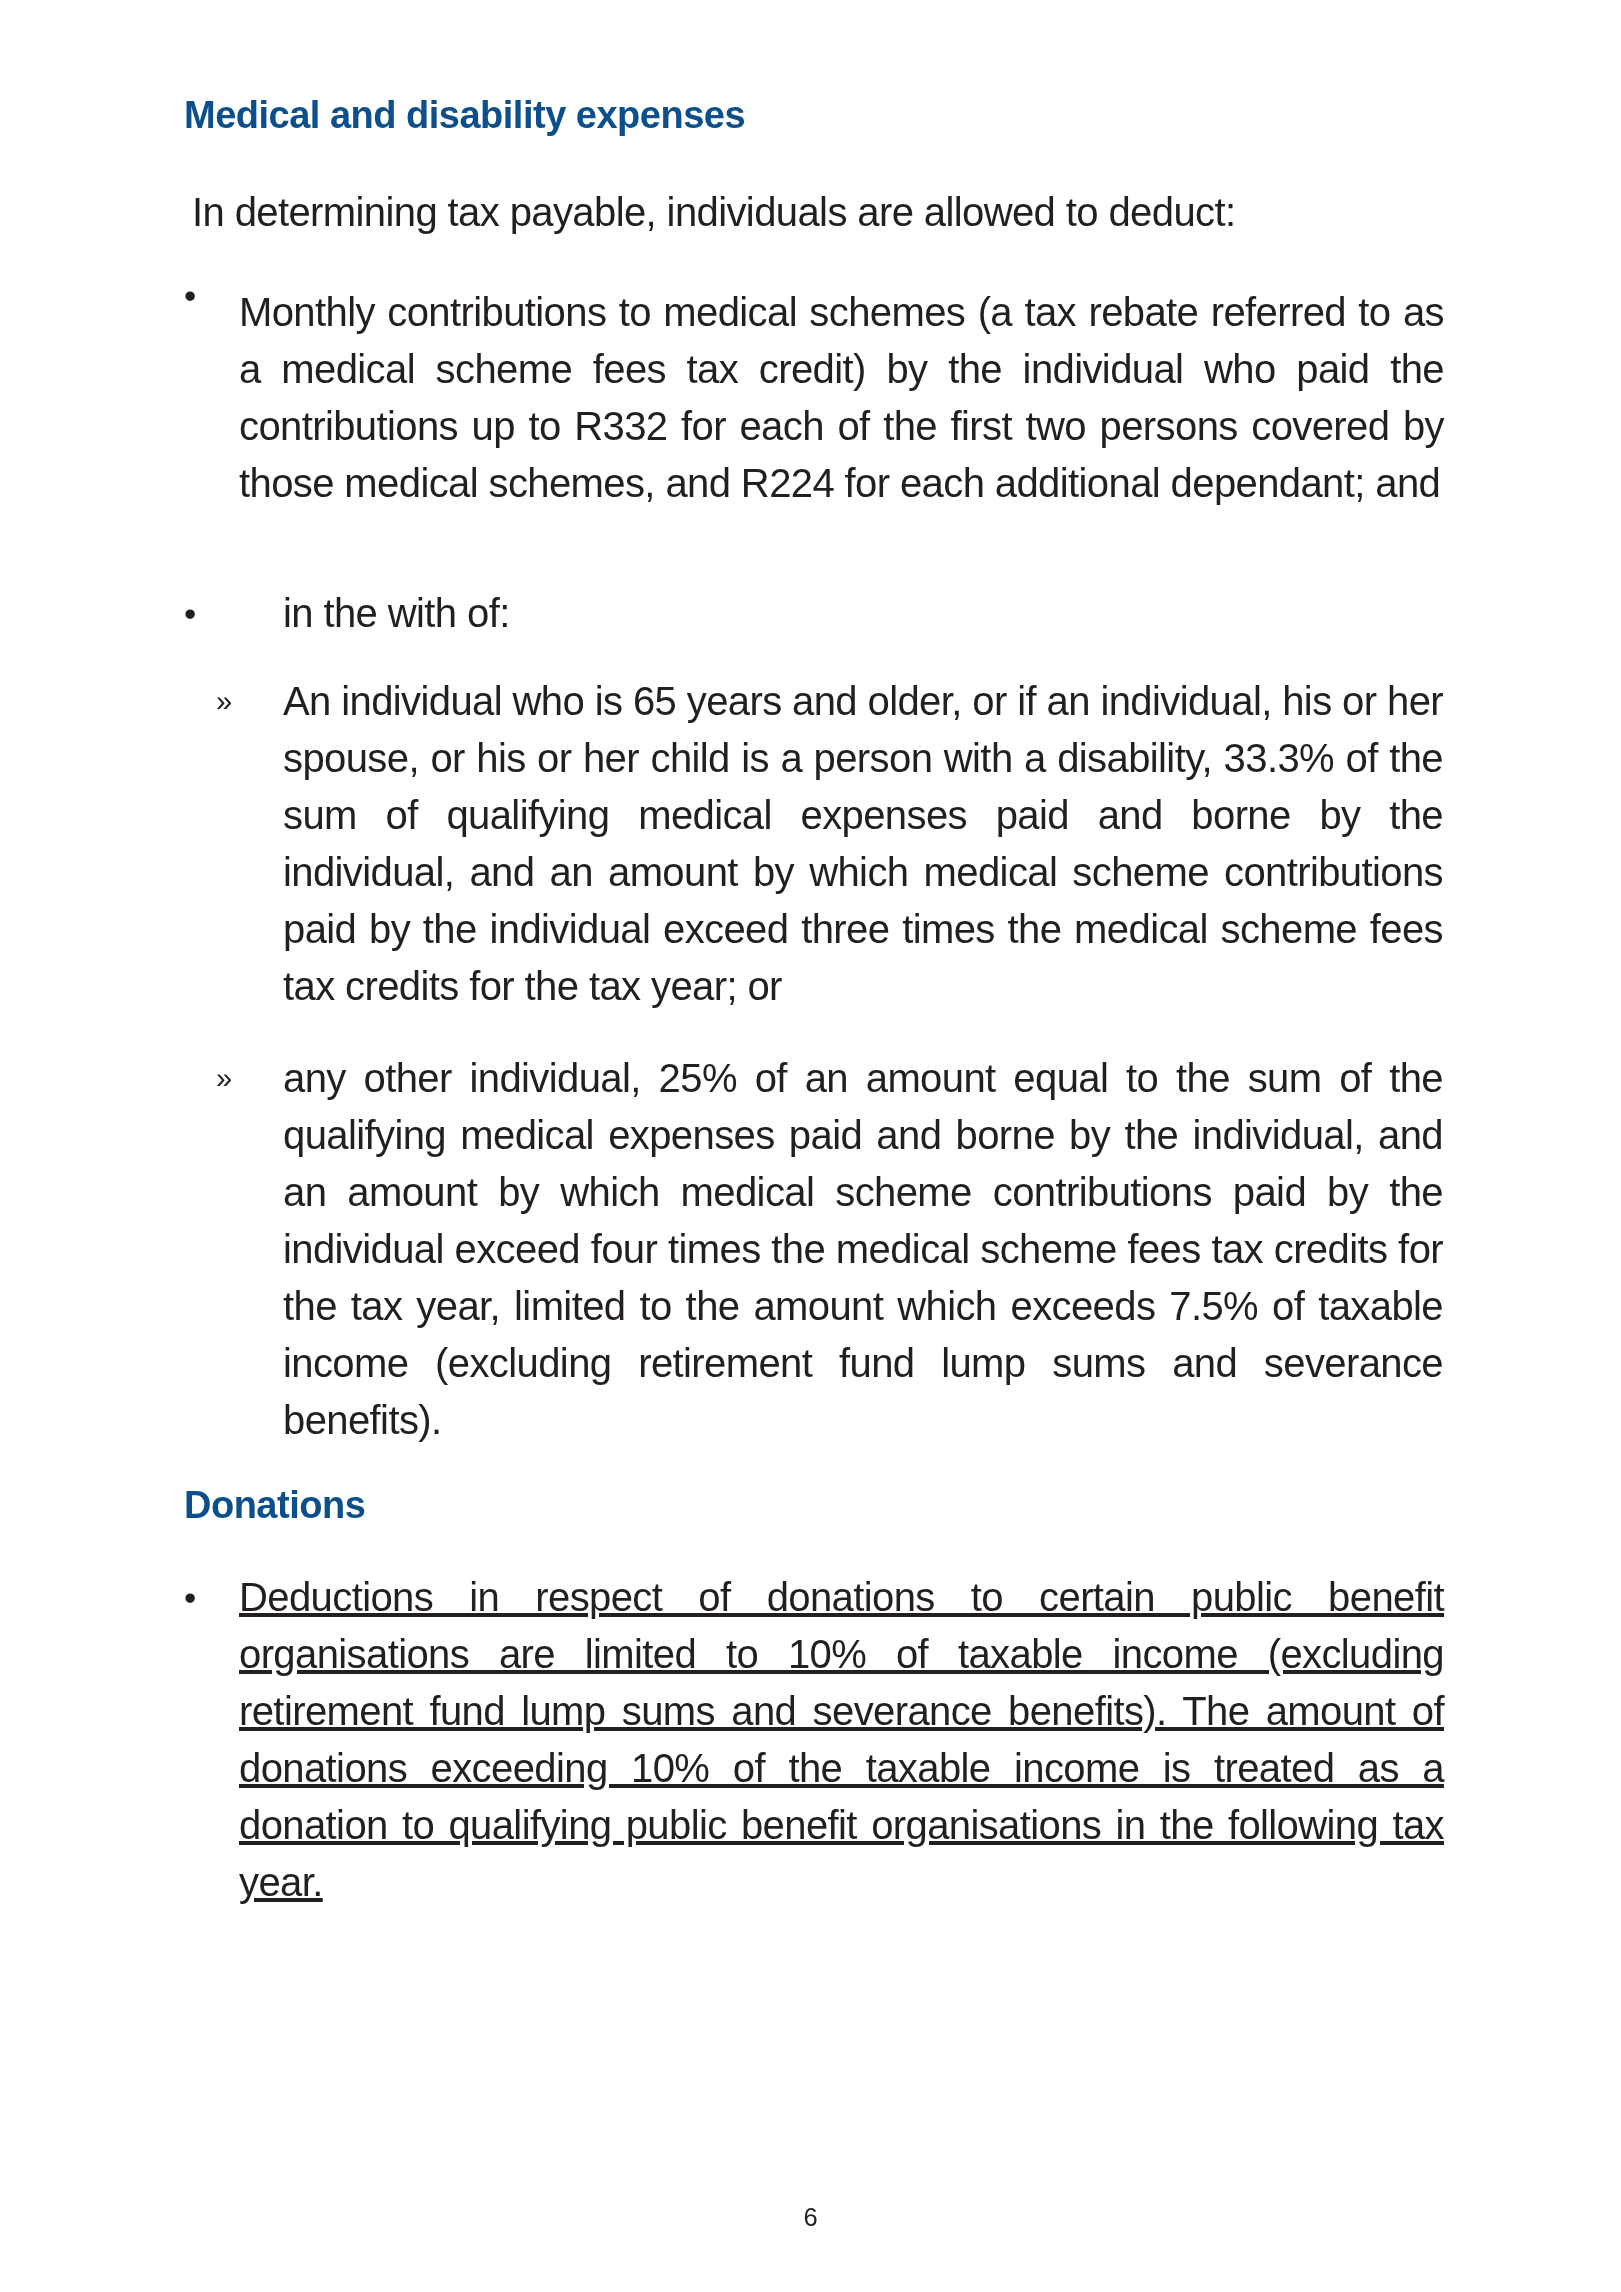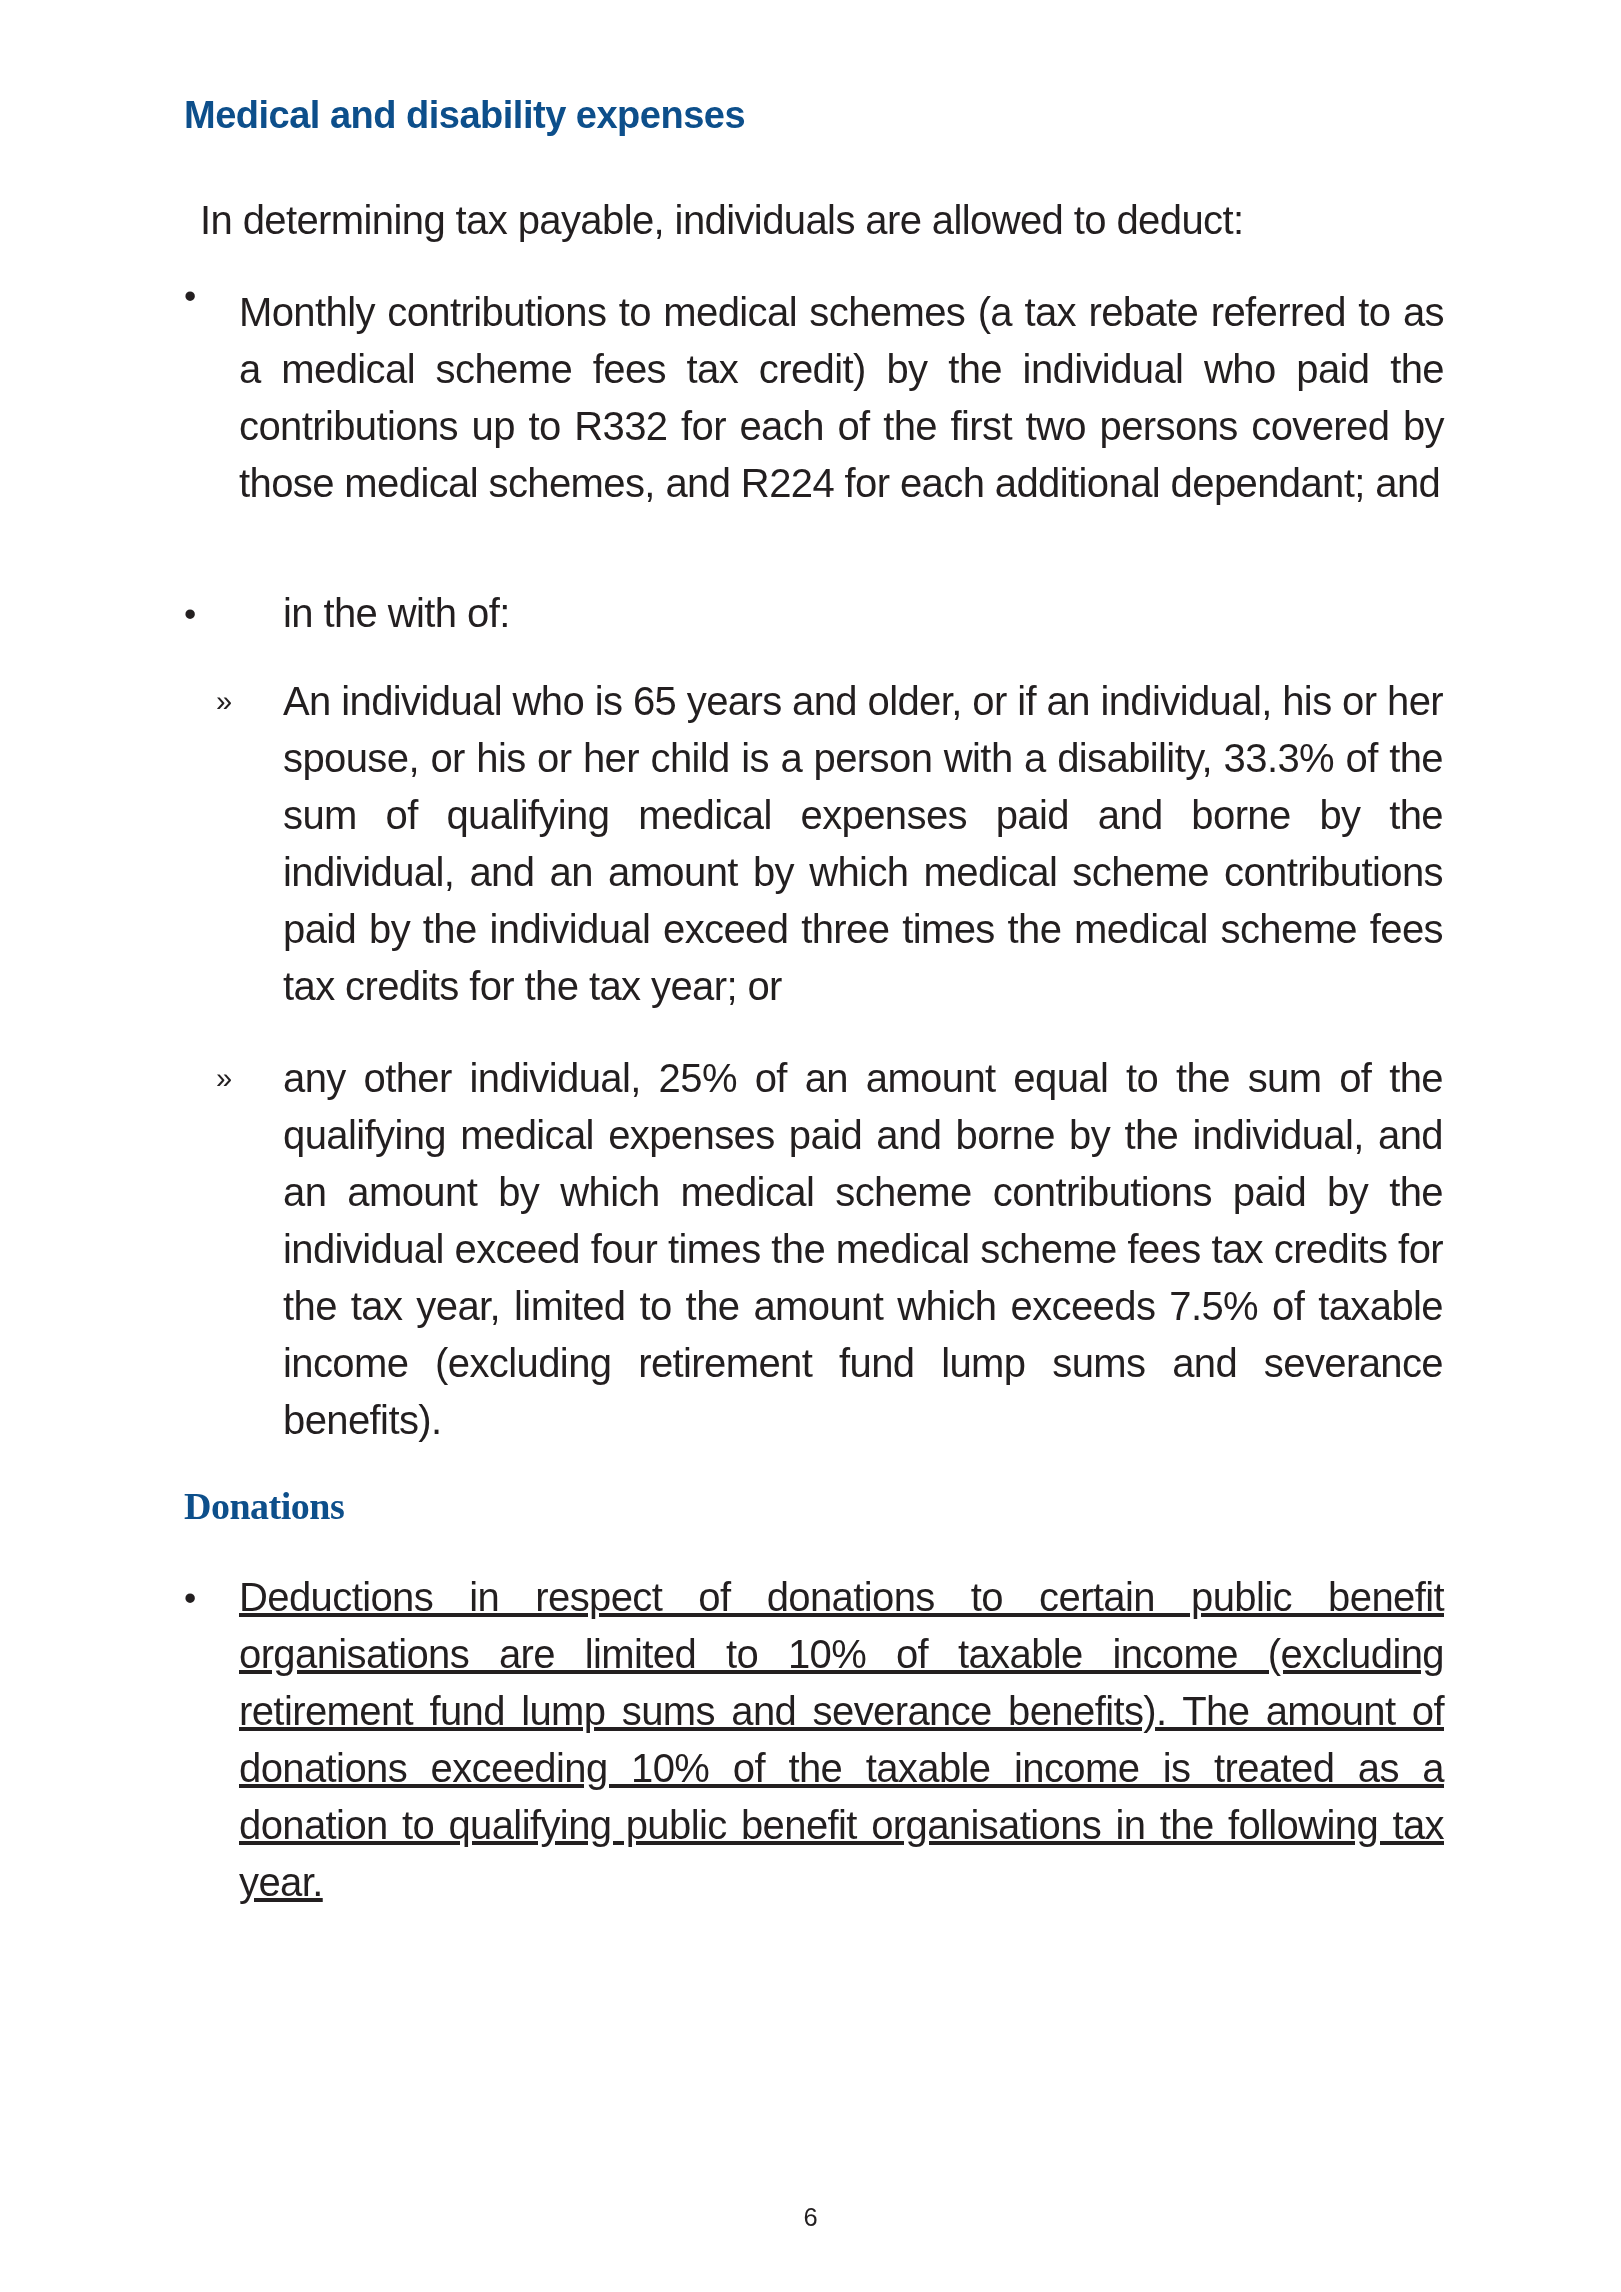--- a/index.html
+++ b/index.html
@@ -2,21 +2,21 @@
 <html><head>
 <meta charset="utf-8">
 <style>
   html, body { margin: 0; padding: 0; background: #ffffff; }
   body { width: 1621px; height: 2293px; position: relative; overflow: hidden;
          font-family: "Liberation Sans", sans-serif; color: #231f20; }
   .page { position: absolute; left: 0; top: 0; width: 1621px; height: 1634px; }
   .heading { position: absolute; left: 184px; font-weight: bold; color: #0d4f8b;
              font-size: 38px; letter-spacing: -0.5px; margin: 0; }
   .para { position: absolute; left: 184px; width: 1259px; font-size: 40px; line-height: 57px;
-          margin: 16px; letter-spacing: -0.6px; }
+          margin: 8px; letter-spacing: -0.6px; }
   .item { position: absolute; width: 1441px; font-size: 40px; line-height: 57px; letter-spacing: -0.6px; }
   .item .marker { position: absolute; top: 0; }
   .item .text { position: absolute; text-align: justify; text-align-last: left; margin: 0; }
   .bullet-dot { left: 184px; font-size: 35px; }
   .chevron { left: 216px; font-size: 29px; }
   .pagenum { position: absolute; top: 2203px; left: 0; width: 1621px; text-align: center; font-size: 25.5px; }
 </style>
 </head>
 <body>
 
@@ -38,21 +38,21 @@
   <div class="item" style="top:673px;">
     <span class="marker chevron">»</span>
     <p class="text" style="left:283px; width:1160px;">An individual who is 65 years and older, or if an individual, his or her spouse, or his or her child is a person with a disability, 33.3% of the sum of qualifying medical expenses paid and borne by the individual, and an amount by which medical scheme contributions paid by the individual exceed three times the medical scheme fees tax credits for the tax year; or</p>
   </div>
 
   <div class="item" style="top:1050px;">
     <span class="marker chevron">»</span>
     <p class="text" style="left:283px; width:1160px;">any other individual, 25% of an amount equal to the sum of the qualifying medical expenses paid and borne by the individual, and an amount by which medical scheme contributions paid by the individual exceed four times the medical scheme fees tax credits for the tax year, limited to the amount which exceeds 7.5% of taxable income (excluding retirement fund lump sums and severance benefits).</p>
   </div>
 
-  <h2 class="heading" style="top:1484px;font-family:Liberation Serif, serif;">Donations</h2>
+  <h2 class="heading" style="top:1484px;">Donations</h2>
 
   <div class="item" style="top:1569px;">
     <span class="marker bullet-dot">•</span>
     <p class="text" style="left:239px; width:1205px;text-decoration:underline;">Deductions in respect of donations to certain public benefit organisations are limited to 10% of taxable income (excluding retirement fund lump sums and severance benefits). The amount of donations exceeding 10% of the taxable income is treated as a donation to qualifying public benefit organisations in the following tax year.</p>
   </div>
 
   <div class="pagenum">6</div>
 </div>
 
 

